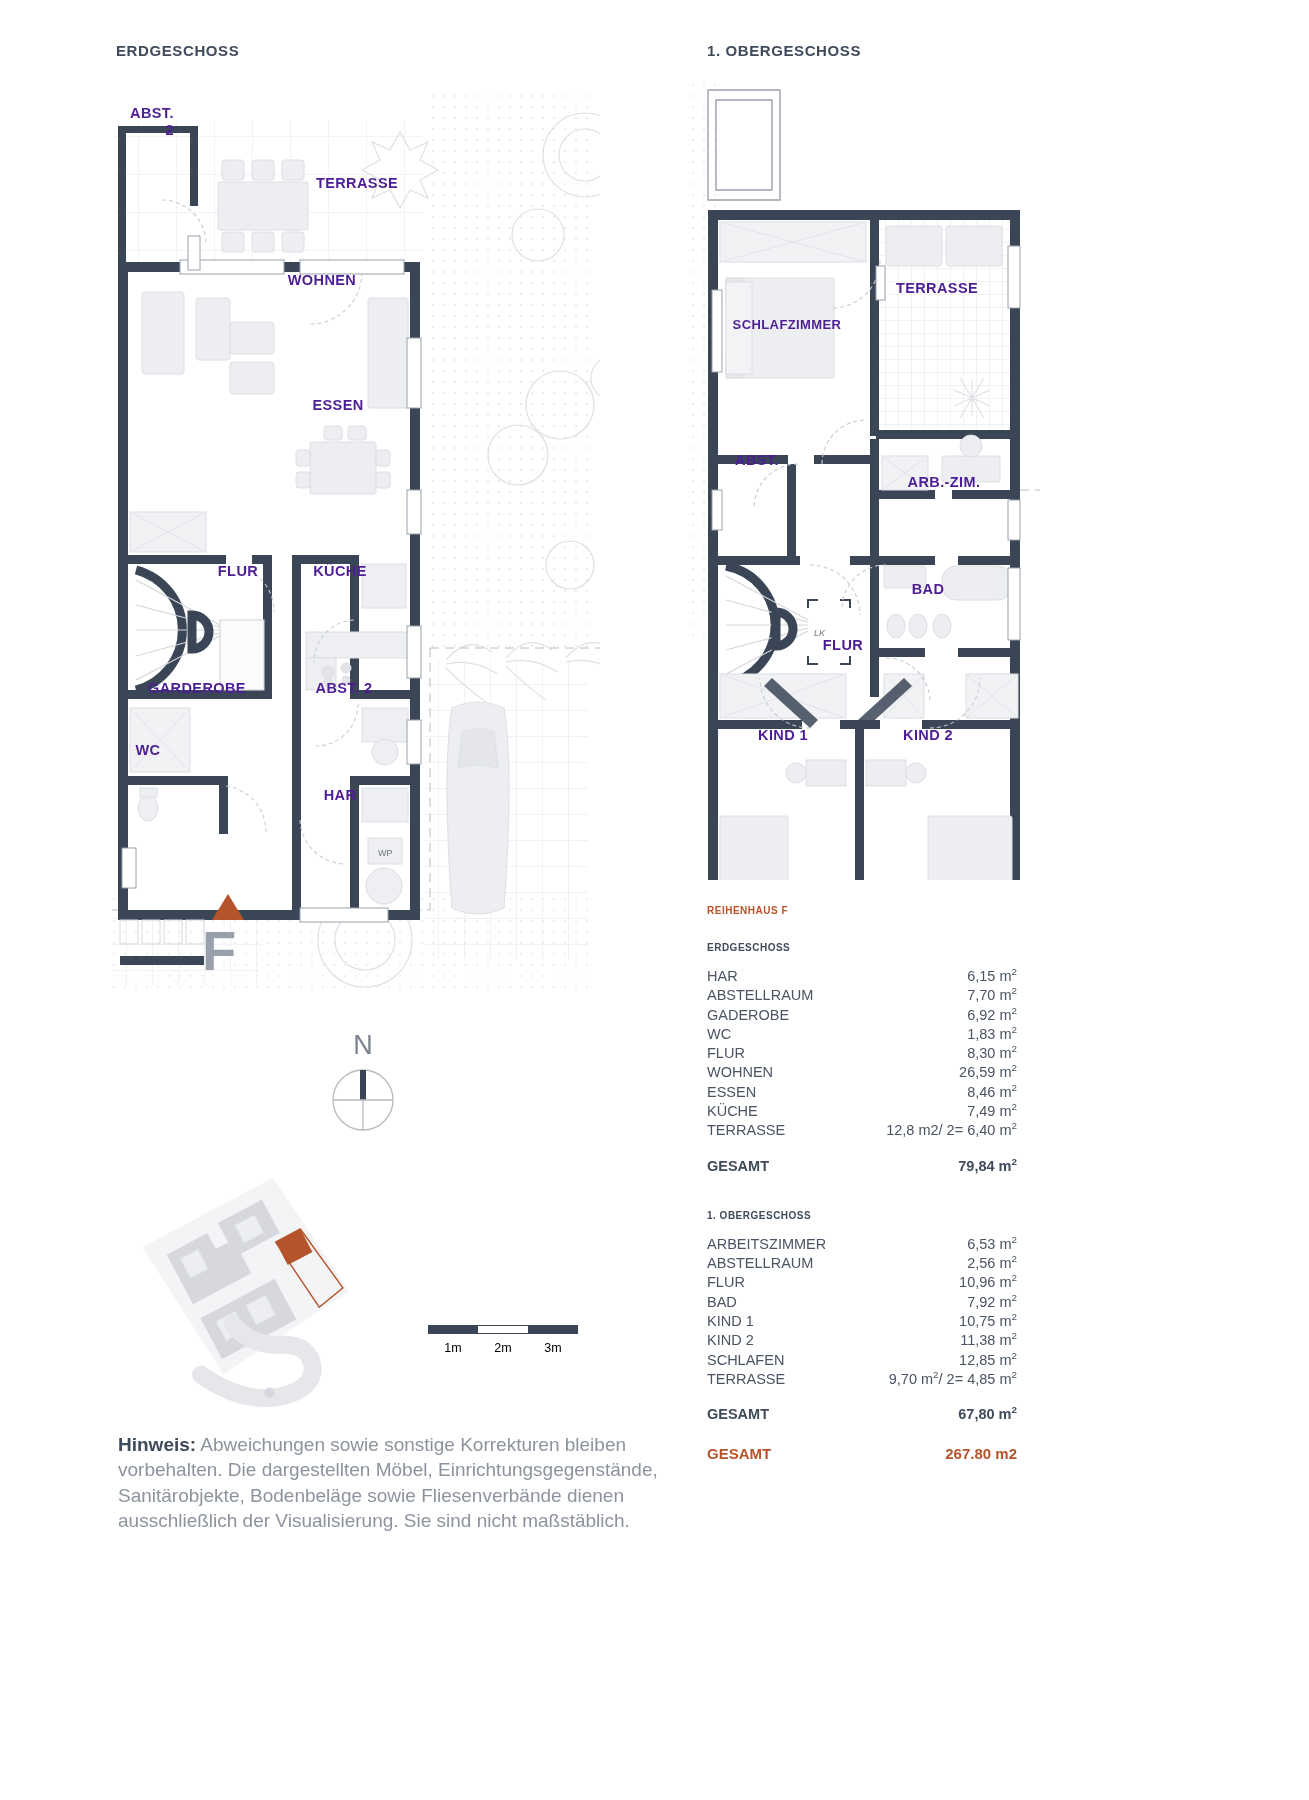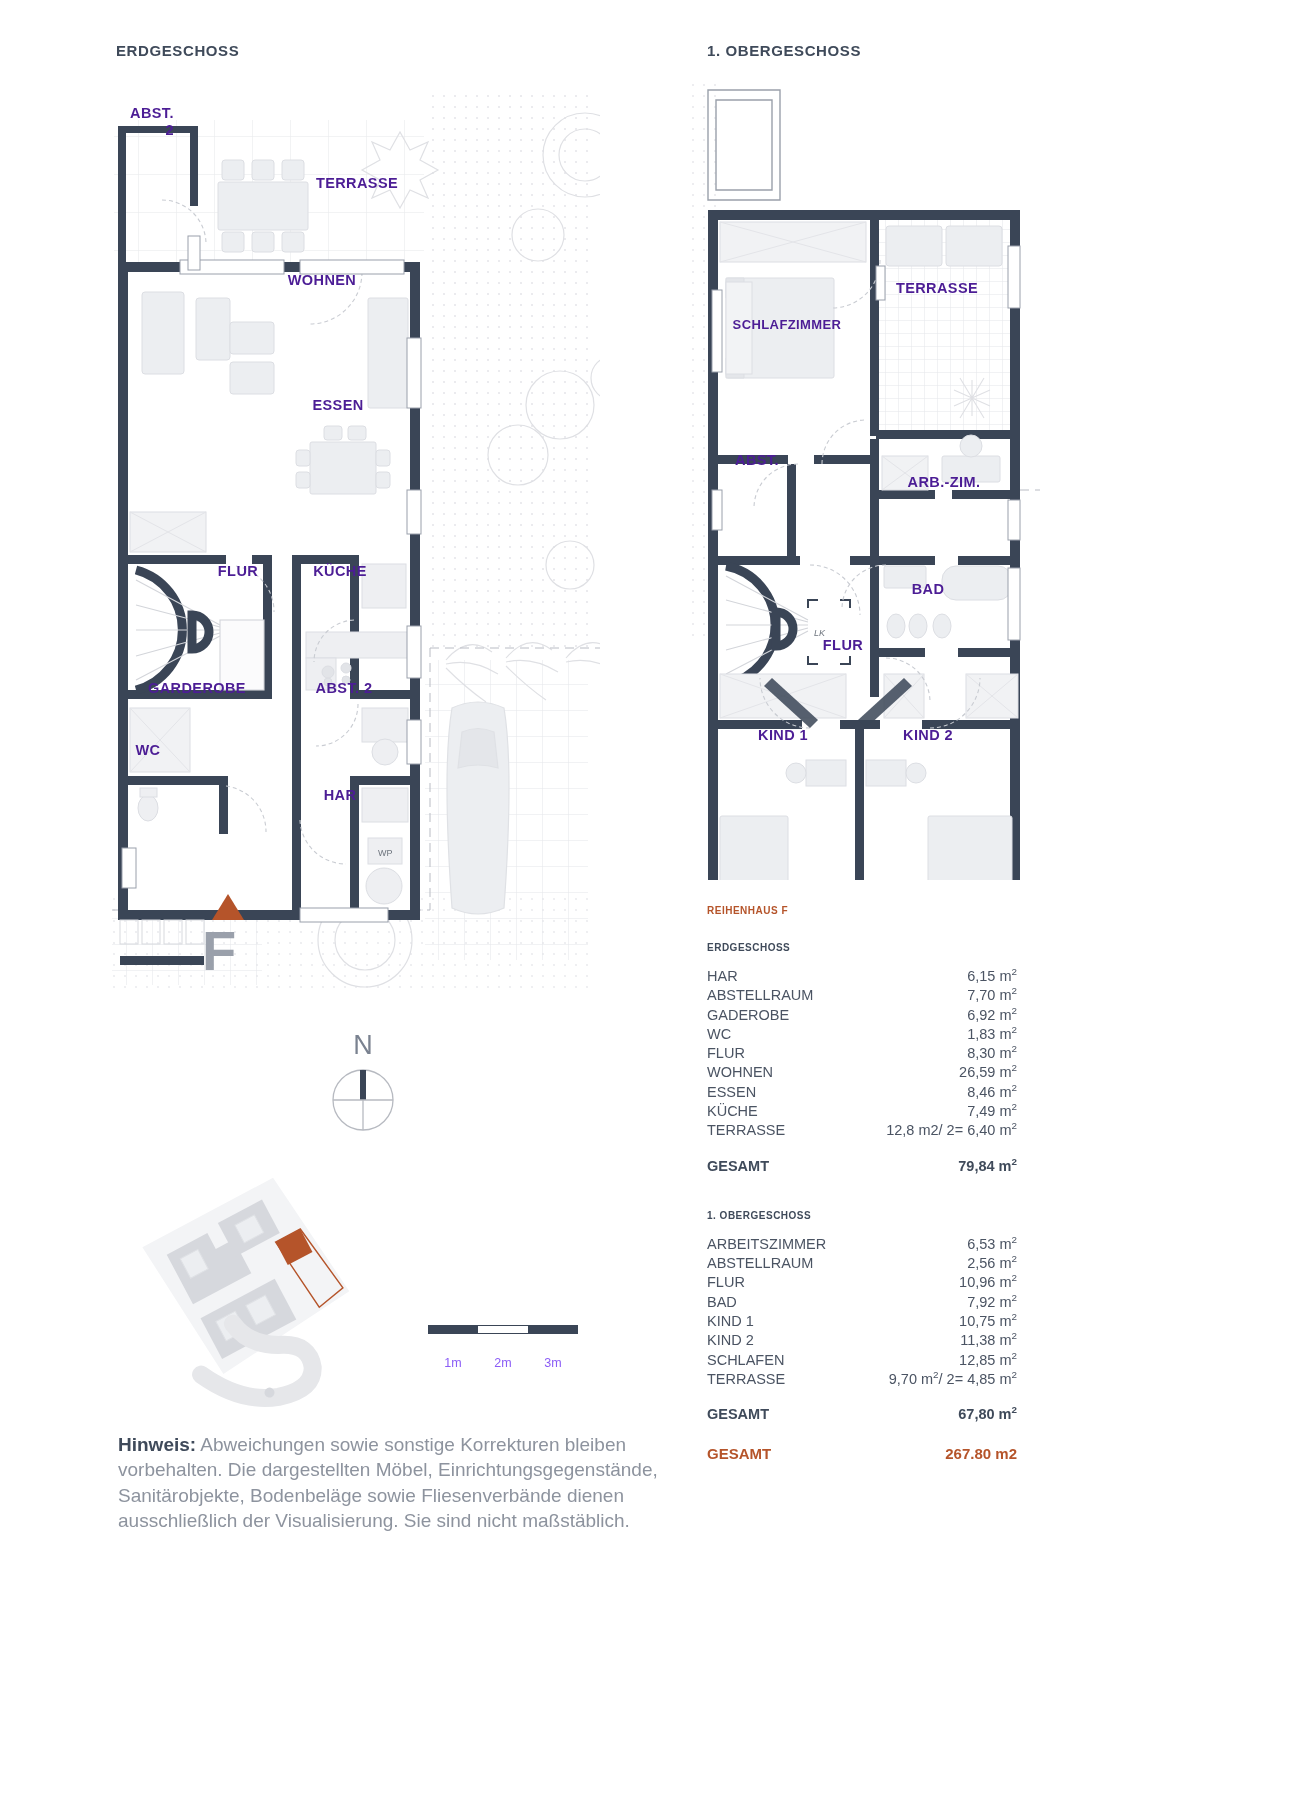--- a/index.html
+++ b/index.html
@@ -35,21 +35,21 @@
   
   #compass{position:absolute;left:318px;top:1030px;width:90px;height:110px;}
   #compass .n{
     position:absolute;left:50%;top:0;transform:translateX(-50%);
     font-size:27px;color:#7a8290;font-weight:normal;
   }
   #scalebar{position:absolute;left:428px;top:1325px;width:150px;}
   #scalebar .ticks{display:flex;height:9px;width:150px;}
   #scalebar .ticks span{flex:1;}
   #scalebar .nums{
-    display:flex;margin-top:22px;width:150px;font-size:12.5px;color:#8b5cf6;
+    display:flex;margin-top:7px;width:150px;font-size:12.5px;color:#000000;
   }
   #scalebar .nums span{flex:1;text-align:center;}
 
   
   #hinweis{
     position:absolute;left:118px;top:1432px;width:560px;
     font-size:19px;line-height:1.33;color:#8d939e;
   }
   #hinweis b{color:#3f4a5a;}
 

